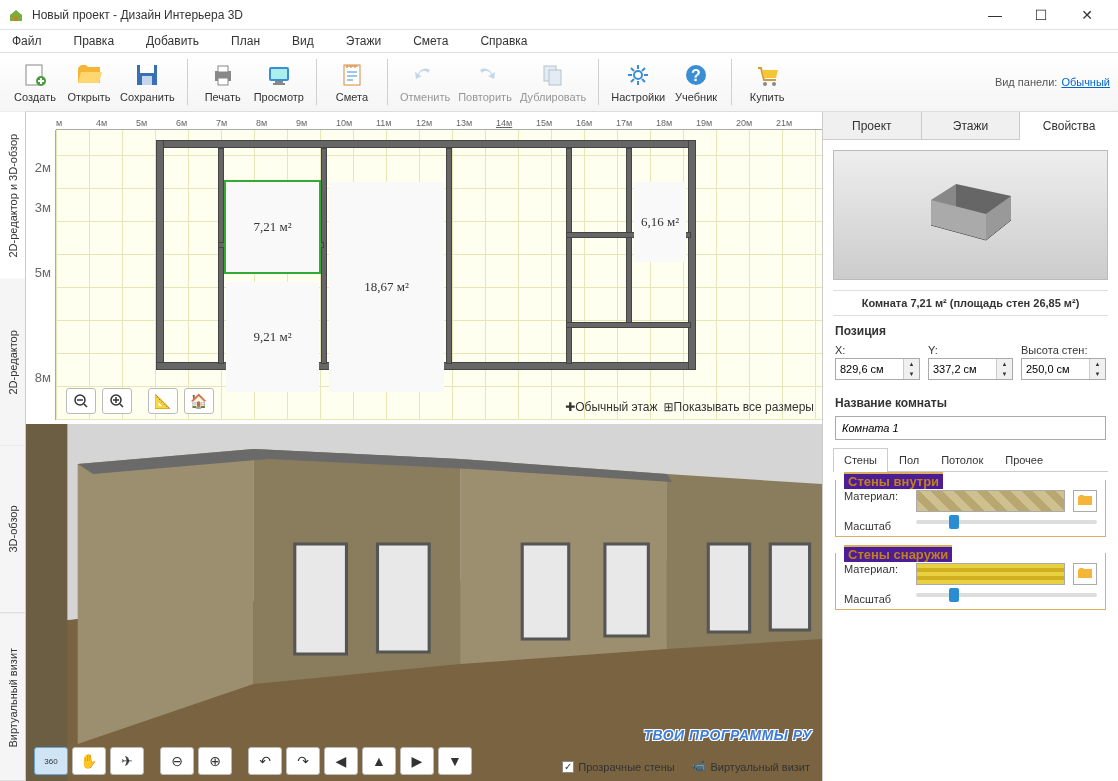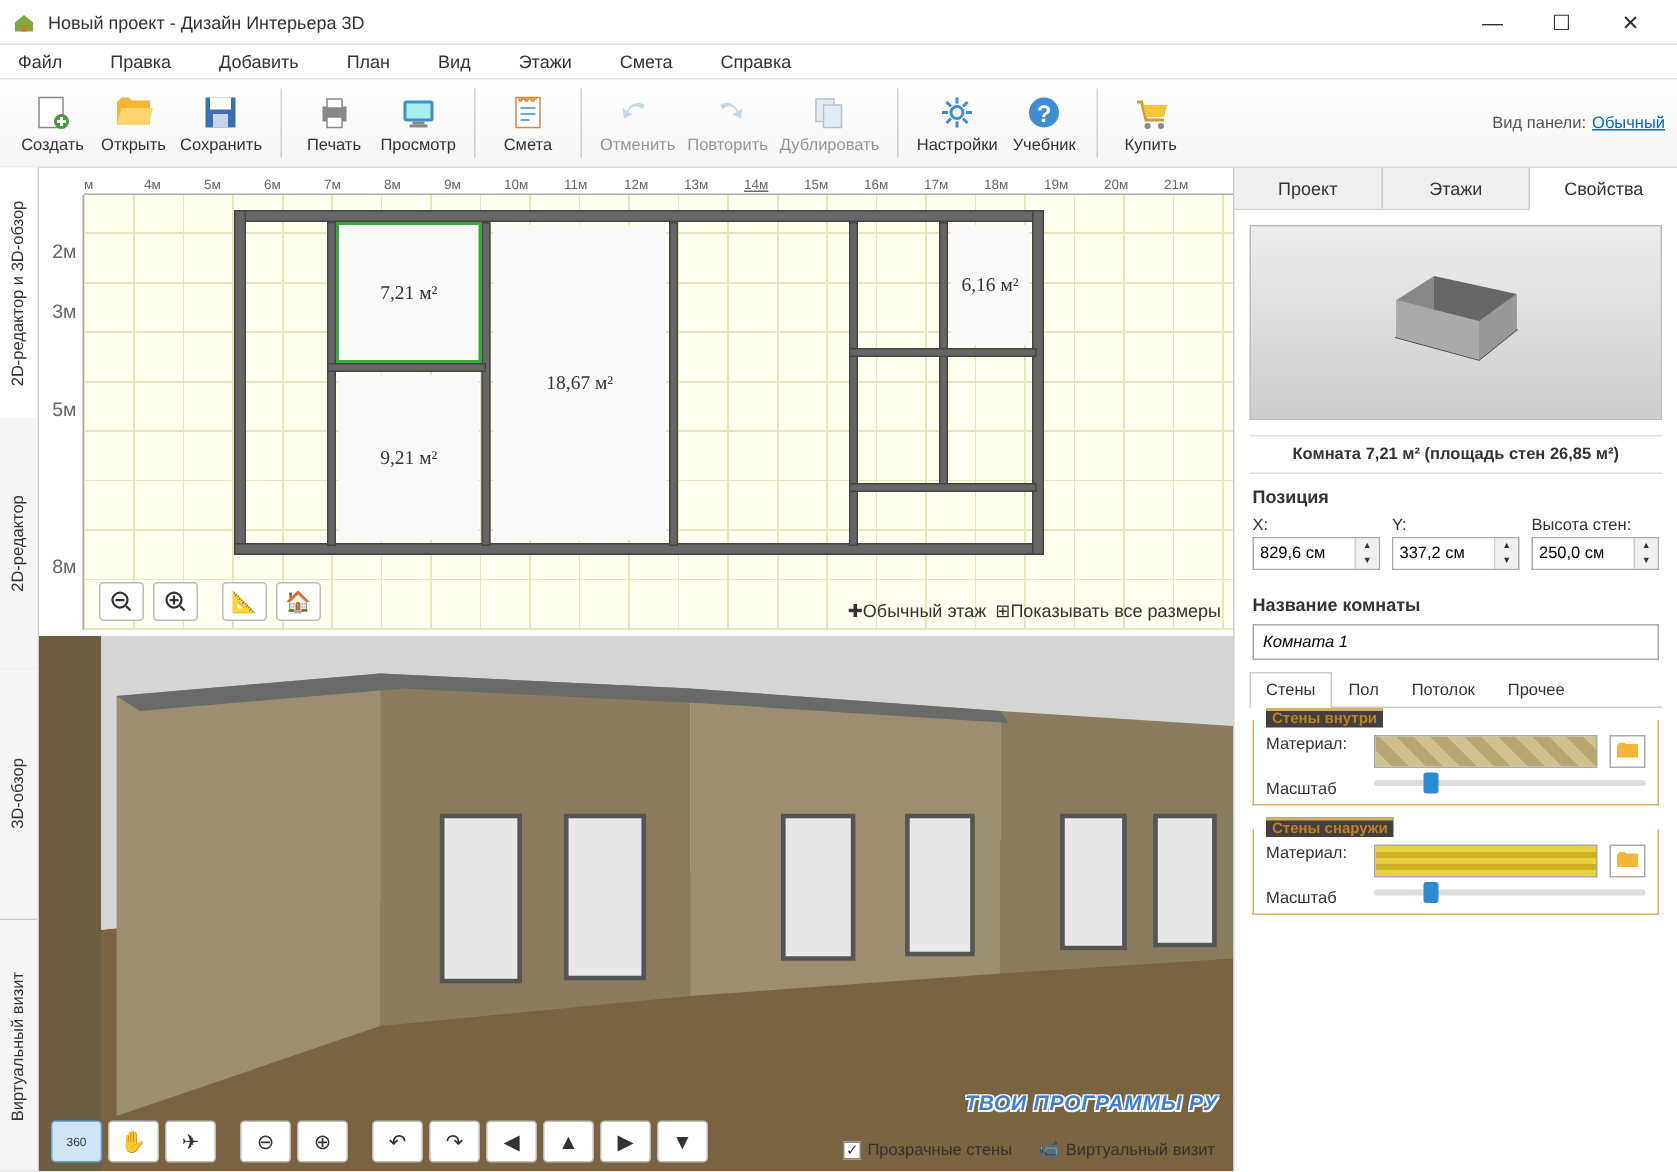--- a/index.html
+++ b/index.html
@@ -47,21 +47,21 @@
 .grid-bg { position:absolute; top:18px; left:30px; right:0; bottom:0;
   background-image:
     repeating-linear-gradient(0deg,#e6e6b8 0,#e6e6b8 1px,transparent 1px,transparent 33px),
     repeating-linear-gradient(90deg,#e6e6b8 0,#e6e6b8 1px,transparent 1px,transparent 33px);
   background-color:#fffff0;
 }
 
 
 .floorplan { position:absolute; top:28px; left:130px; width:540px; height:230px; }
 .wall-outer { position:absolute; background:#666; border:1px solid #444; }
-.room-fill { position:absolute; background:#f9f9f9; display:flex; align-items:center; justify-content:center; font-size:13px; color:#333; }
+.room-fill { position:absolute; background:#f9f9f9; display:flex; align-items:center; justify-content:center; font-size:13px; color:#333;margin-top:32px; }
 .room-sel { outline:2px solid #3a3; }
 .room-label { font-family:serif; }
 
 
 .plan-tools { position:absolute; bottom:6px; left:40px; display:flex; gap:6px; align-items:center; }
 .plan-tools .mini { width:30px; height:26px; border:1px solid #bbb; border-radius:3px; background:#fff; display:flex; align-items:center; justify-content:center; font-size:14px; }
 .plan-right { position:absolute; bottom:6px; right:8px; display:flex; gap:6px; }
 
 
 .view3d { flex:1; position:relative; overflow:hidden; margin-top:4px; }
@@ -93,21 +93,21 @@
 .spinner .updn { width:16px; display:flex; flex-direction:column; border-left:1px solid #ccc; }
 .spinner .updn div { flex:1; font-size:6px; display:flex; align-items:center; justify-content:center; background:#f0f0f0; }
 
 .text-input { width:100%; height:24px; border:1px solid #aaa; padding:0 6px; font-size:11px;font-style:italic; }
 
 .sub-tabs { display:flex; margin:0 10px; border-bottom:1px solid #ccc; }
 .sub-tab { padding:5px 10px; font-size:11px; border:1px solid transparent; border-bottom:none; }
 .sub-tab.active { border-color:#ccc; background:#fff; margin-bottom:-1px; }
 
 .mat-group { margin:8px 12px; border:1px solid #d8b060; border-top:none; padding-top:6px; position:relative; }
-.mat-group-title { position:absolute; top:-8px; left:8px; background:#404040; padding:0 4px; font-size:10px; font-weight:bold; color:#c08020; border-top:2px solid #d8b060; }
+.mat-group-title { position:absolute; top:-8px; left:8px; background:#4c1d95; padding:0 4px; font-size:13px; font-weight:bold; color:#c08020; border-top:2px solid #d8b060; }
 .mat-row { display:flex; align-items:flex-start; gap:8px; padding:4px 8px; font-size:11px; }
 .mat-label { width:64px; }
 .mat-swatch { flex:1; height:22px; border:1px solid #aaa; }
 .swatch-inner { background:repeating-linear-gradient(45deg,#cfc090,#cfc090 8px,#b8a770 8px,#b8a770 16px); }
 .swatch-outer { background:repeating-linear-gradient(0deg,#e8d040,#e8d040 4px,#d0b020 4px,#d0b020 8px); }
 .folder-btn { width:24px; height:22px; border:1px solid #aaa; background:#fff; display:flex; align-items:center; justify-content:center; }
 .slider { flex:1; height:4px; background:#ddd; position:relative; border-radius:2px; }
 .slider-thumb { position:absolute; top:-5px; width:10px; height:14px; background:#2a8dd4; border-radius:2px; }
 
 .watermark { position:absolute; bottom:38px; right:10px; font-size:14px; font-weight:bold; font-style:italic; color:#3b7dd8; text-shadow:1px 1px 0 #fff,-1px -1px 0 #fff,1px -1px 0 #fff,-1px 1px 0 #fff; letter-spacing:0.5px; }

